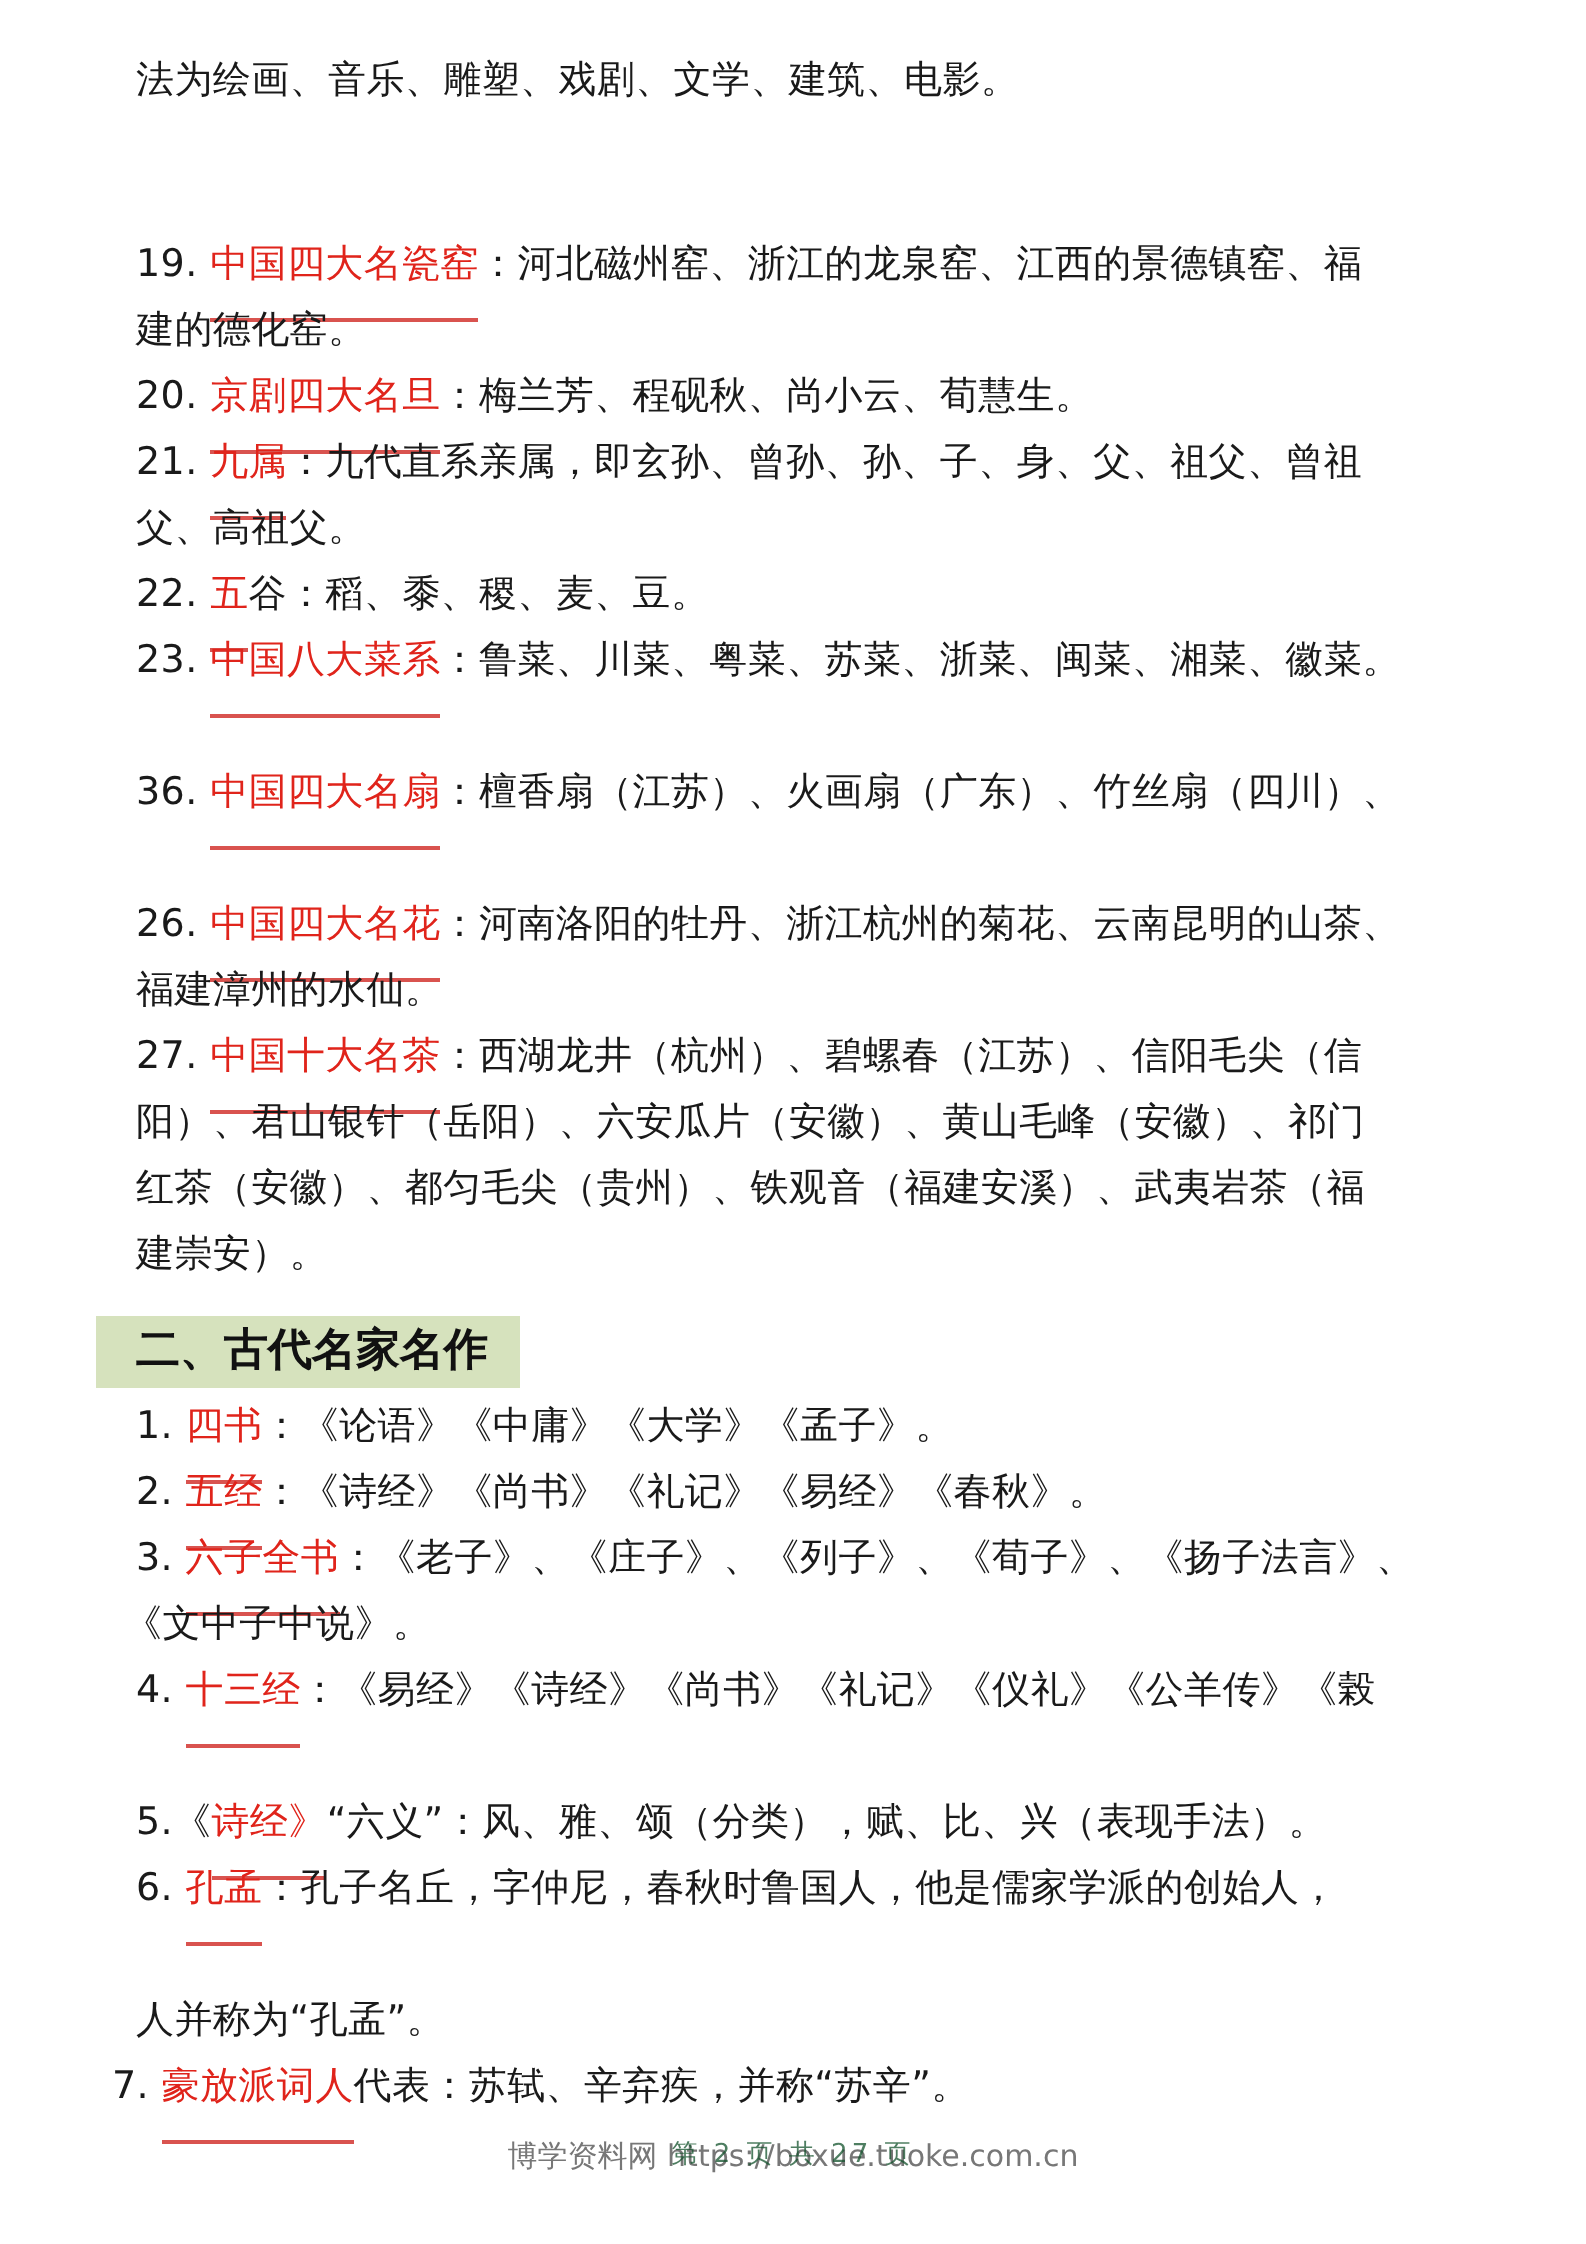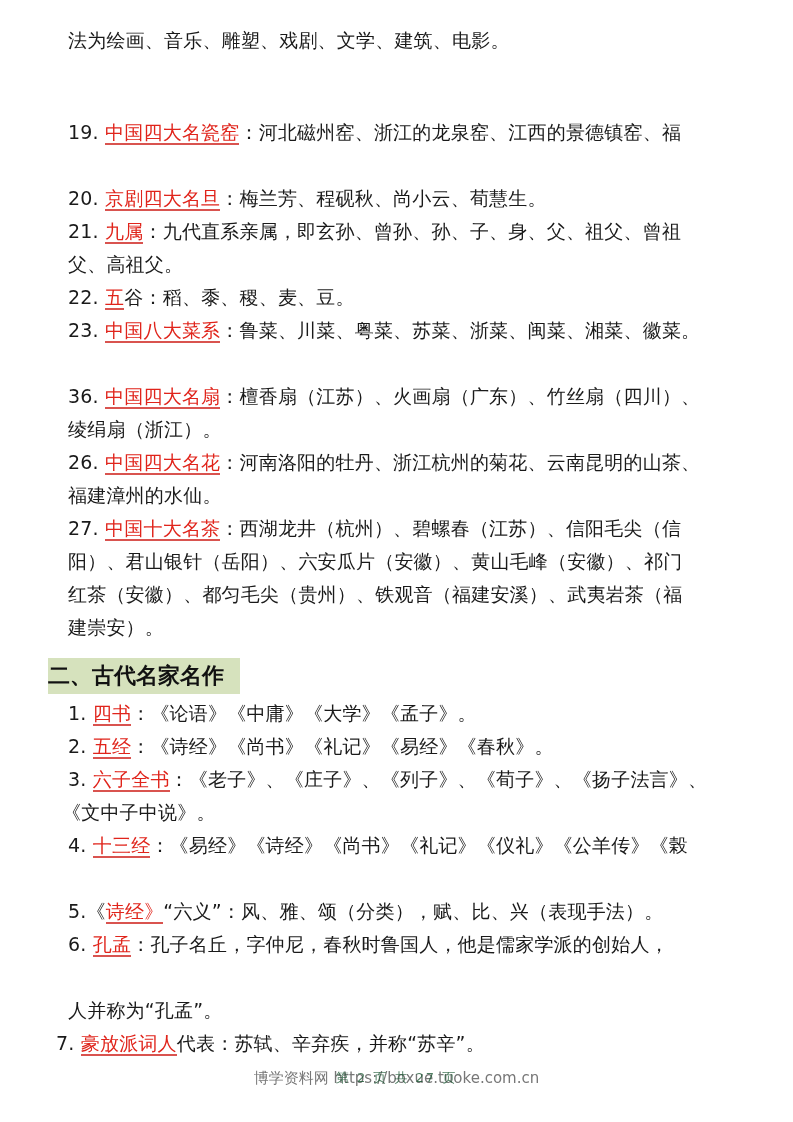--- a/index.html
+++ b/index.html
@@ -10,28 +10,28 @@
   }
   .page { position: absolute; left: 0; top: 0; width: 793px; height: 1110px; text-decoration: underline; }
   .line {
     position: absolute; left: 68px; width: 680px;
     font-size: 19px; line-height: 24px; white-space: nowrap;
     letter-spacing: 0.2px;
   }
   .kw {
     color: #e0241b;
     border-bottom: 2px solid #d9534f;
-    padding-bottom: 0px;
+    padding-bottom: 16px;
   }
   .heading {
     position: absolute; left: 48px; top: 658px;
     height: 36px; width: 192px;
     background: #d6e2bd;
     font-size: 22px; font-weight: bold; line-height: 36px;
-    padding-left: 0; color: #111;
+    padding-left: 20px; color: #111;
   }
   .footer {
     position: absolute; top: 1068px; left: 0; width: 793px; text-align: center;
     font-size: 15px; color: #777; line-height: 20px;
   }
   .footer .overlay {
     position: absolute; left: 0; width: 793px; top: 0; text-align: center;
     color: #14532d; opacity: 0.75; font-size: 13px; letter-spacing: 2px;
   }
 </style>
@@ -39,20 +39,21 @@
 <body>
 
 <div class="page">
 
   <div class="line" style="top:28px">法为绘画、音乐、雕塑、戏剧、文学、建筑、电影。</div>
 
   <div class="line" style="top:120px">
     <span>19.</span>
     <span class="kw">中国四大名瓷窑</span><span>：</span><span>河北磁州窑、浙江的龙泉窑、江西的景德镇窑、福</span>
   </div>
+  <div class="line" style="top:153px">建的德化窑。</div>
 
   <div class="line" style="top:186px">
     <span>20.</span>
     <span class="kw">京剧四大名旦</span><span>：</span><span>梅兰芳、程砚秋、尚小云、荀慧生。</span>
   </div>
 
   <div class="line" style="top:219px">
     <span>21.</span>
     <span class="kw">九属</span><span>：</span><span>九代直系亲属，即玄孙、曾孙、孙、子、身、父、祖父、曾祖</span>
   </div>
@@ -66,21 +67,20 @@
   <div class="line" style="top:318px">
     <span>23.</span>
     <span class="kw">中国八大菜系</span><span>：</span><span>鲁菜、川菜、粤菜、苏菜、浙菜、闽菜、湘菜、徽菜。</span>
   </div>
 
 
   <div class="line" style="top:384px">
     <span>36.</span>
     <span class="kw">中国四大名扇</span><span>：</span><span>檀香扇（江苏）、火画扇（广东）、竹丝扇（四川）、</span>
   </div>
-  <div class="line" style="top:417px">绫绢扇（浙江）。</div>
 
   <div class="line" style="top:450px">
     <span>26.</span>
     <span class="kw">中国四大名花</span><span>：</span><span>河南洛阳的牡丹、浙江杭州的菊花、云南昆明的山茶、</span>
   </div>
   <div class="line" style="top:483px">福建漳州的水仙。</div>
 
   <div class="line" style="top:516px">
     <span>27.</span>
     <span class="kw">中国十大名茶</span><span>：</span><span>西湖龙井（杭州）、碧螺春（江苏）、信阳毛尖（信</span>

